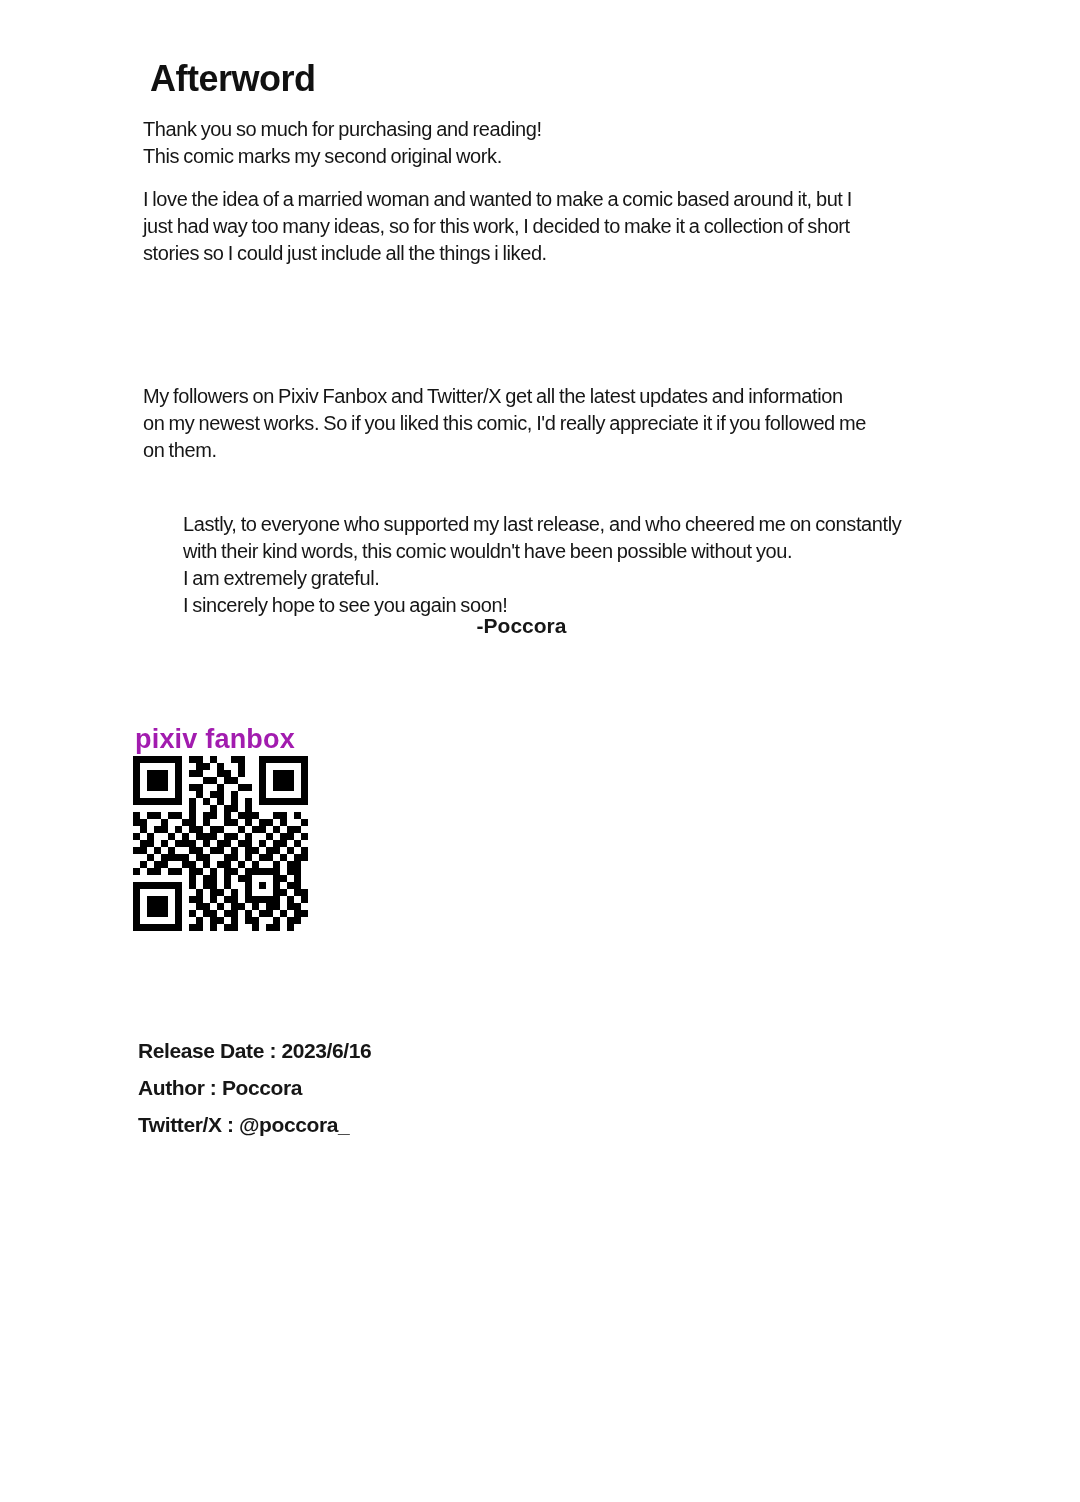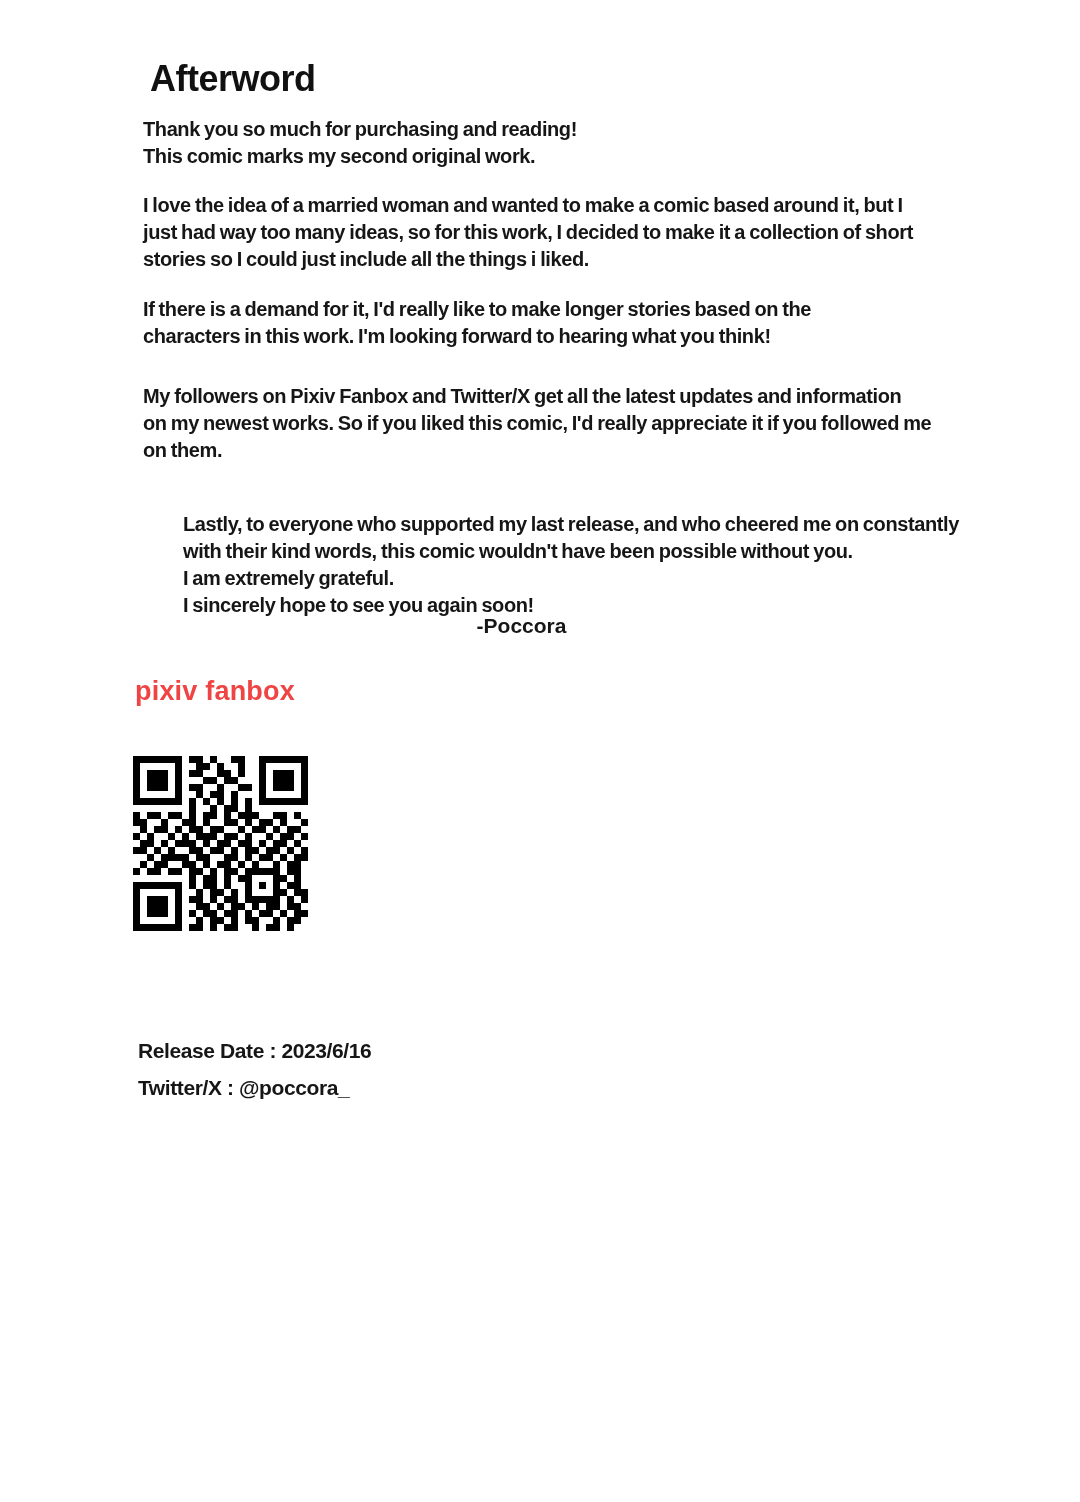--- a/index.html
+++ b/index.html
@@ -19,50 +19,50 @@
     font-size: 36px;
     font-weight: 700;
     letter-spacing: -0.5px;
     color: #111;
   }
   .para {
     position: absolute;
     left: 143px;
     width: 800px;
     font-size: 20px;
-    font-weight: 700;
+    font-weight: 400;
     line-height: 27px;
     letter-spacing: -0.4px;
     word-spacing: -1px;
     white-space: pre-line;
     color: #161616;
   }
   .p1 { top: 116px; }
-  .p2 { top: 192px; }
+  .p2 { top: 186px; }
   .p3 { top: 296px; }
   .p4 { top: 383px; }
   .p5 { top: 511px; margin-left: 40px; }
   .signature {
     position: absolute;
     left: 143px;
     top: 614px;
     width: 757px;
     text-align: center;
     font-size: 21px;
     font-weight: 700;
     color: #161616;
   }
   .fanbox-label {
     position: absolute;
     left: 135px;
-    top: 676px;
+    top: 724px;
     font-size: 27px;
     font-weight: 700;
     letter-spacing: 0.2px;
-    color: #ef4444;
+    color: #a21caf;
     text-align: center;
   }
   .qr {
     position: absolute;
     left: 133px;
     top: 756px;
     display: grid;
     grid-template-columns: repeat(25, 7px);
     grid-auto-rows: 7px;
     background: #ffffff;
@@ -86,22 +86,20 @@
 
 <div class="page">
 
   <div class="title">Afterword</div>
 
   <div class="para p1">Thank you so much for purchasing and reading!
 This comic marks my second original work.</div>
   <div class="para p2">I love the idea of a married woman and wanted to make a comic based around it, but I
 just had way too many ideas, so for this work, I decided to make it a collection of short
 stories so I could just include all the things i liked.</div>
-  <div class="para p3">If there is a demand for it, I'd really like to make longer stories based on the
-characters in this work. I'm looking forward to hearing what you think!</div>
   <div class="para p4">My followers on Pixiv Fanbox and Twitter/X get all the latest updates and information
 on my newest works. So if you liked this comic, I'd really appreciate it if you followed me
 on them.</div>
   <div class="para p5">Lastly, to everyone who supported my last release, and who cheered me on constantly
 with their kind words, this comic wouldn't have been possible without you.
 I am extremely grateful.
 I sincerely hope to see you again soon!</div>
 
   <div class="signature">-Poccora</div>
 
@@ -730,16 +728,17 @@
       <div class="qm on"></div>
       <div class="qm on"></div>
       <div class="qm"></div>
       <div class="qm on"></div>
       <div class="qm"></div>
       <div class="qm"></div>
     </div>
 
   <div class="release">
     <div>Release Date : 2023/6/16</div>
+    <div>Author : Poccora</div>
     <div>Twitter/X : @poccora_</div>
   </div>
 
 </div>
 
 </body></html>

